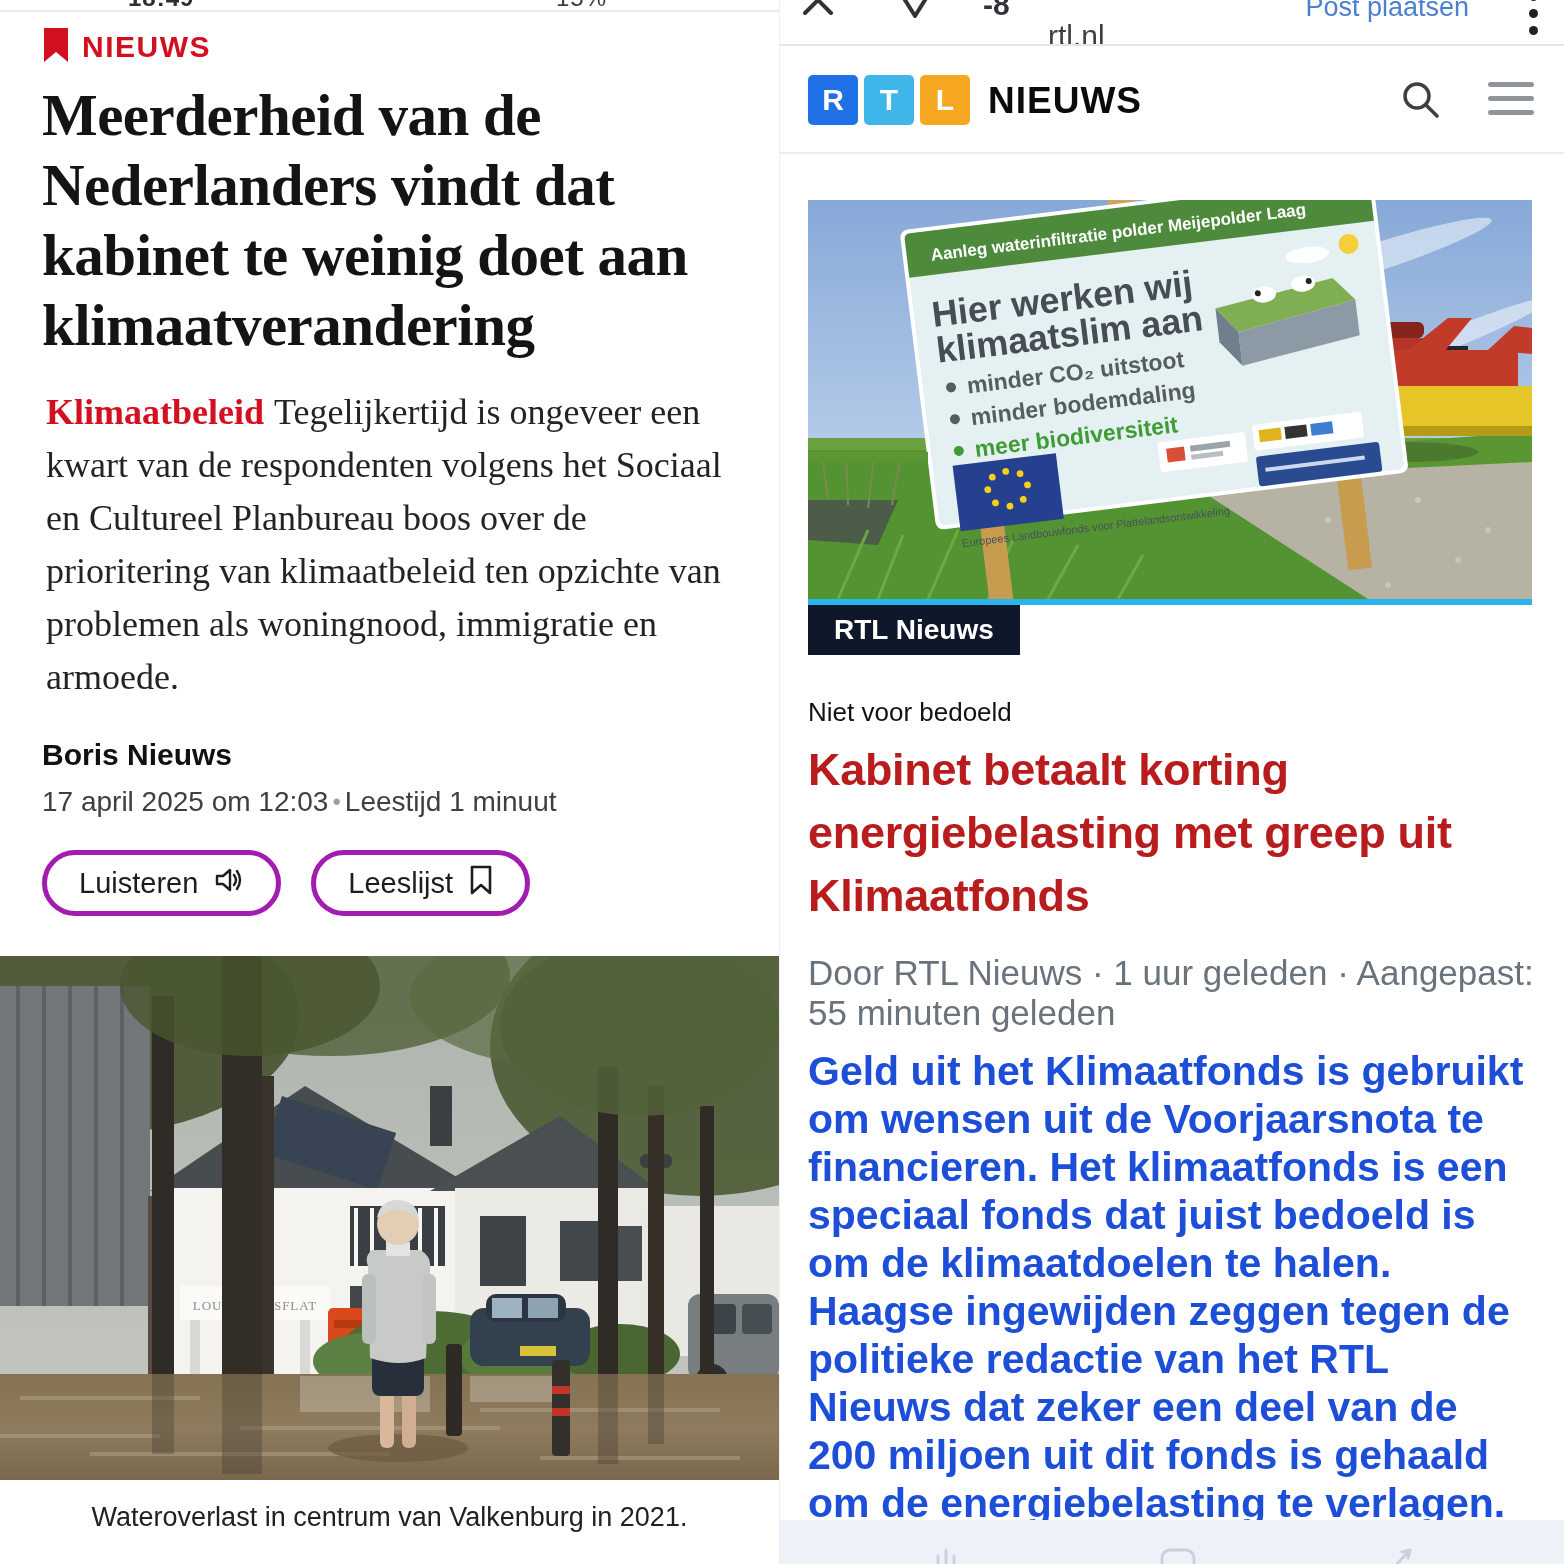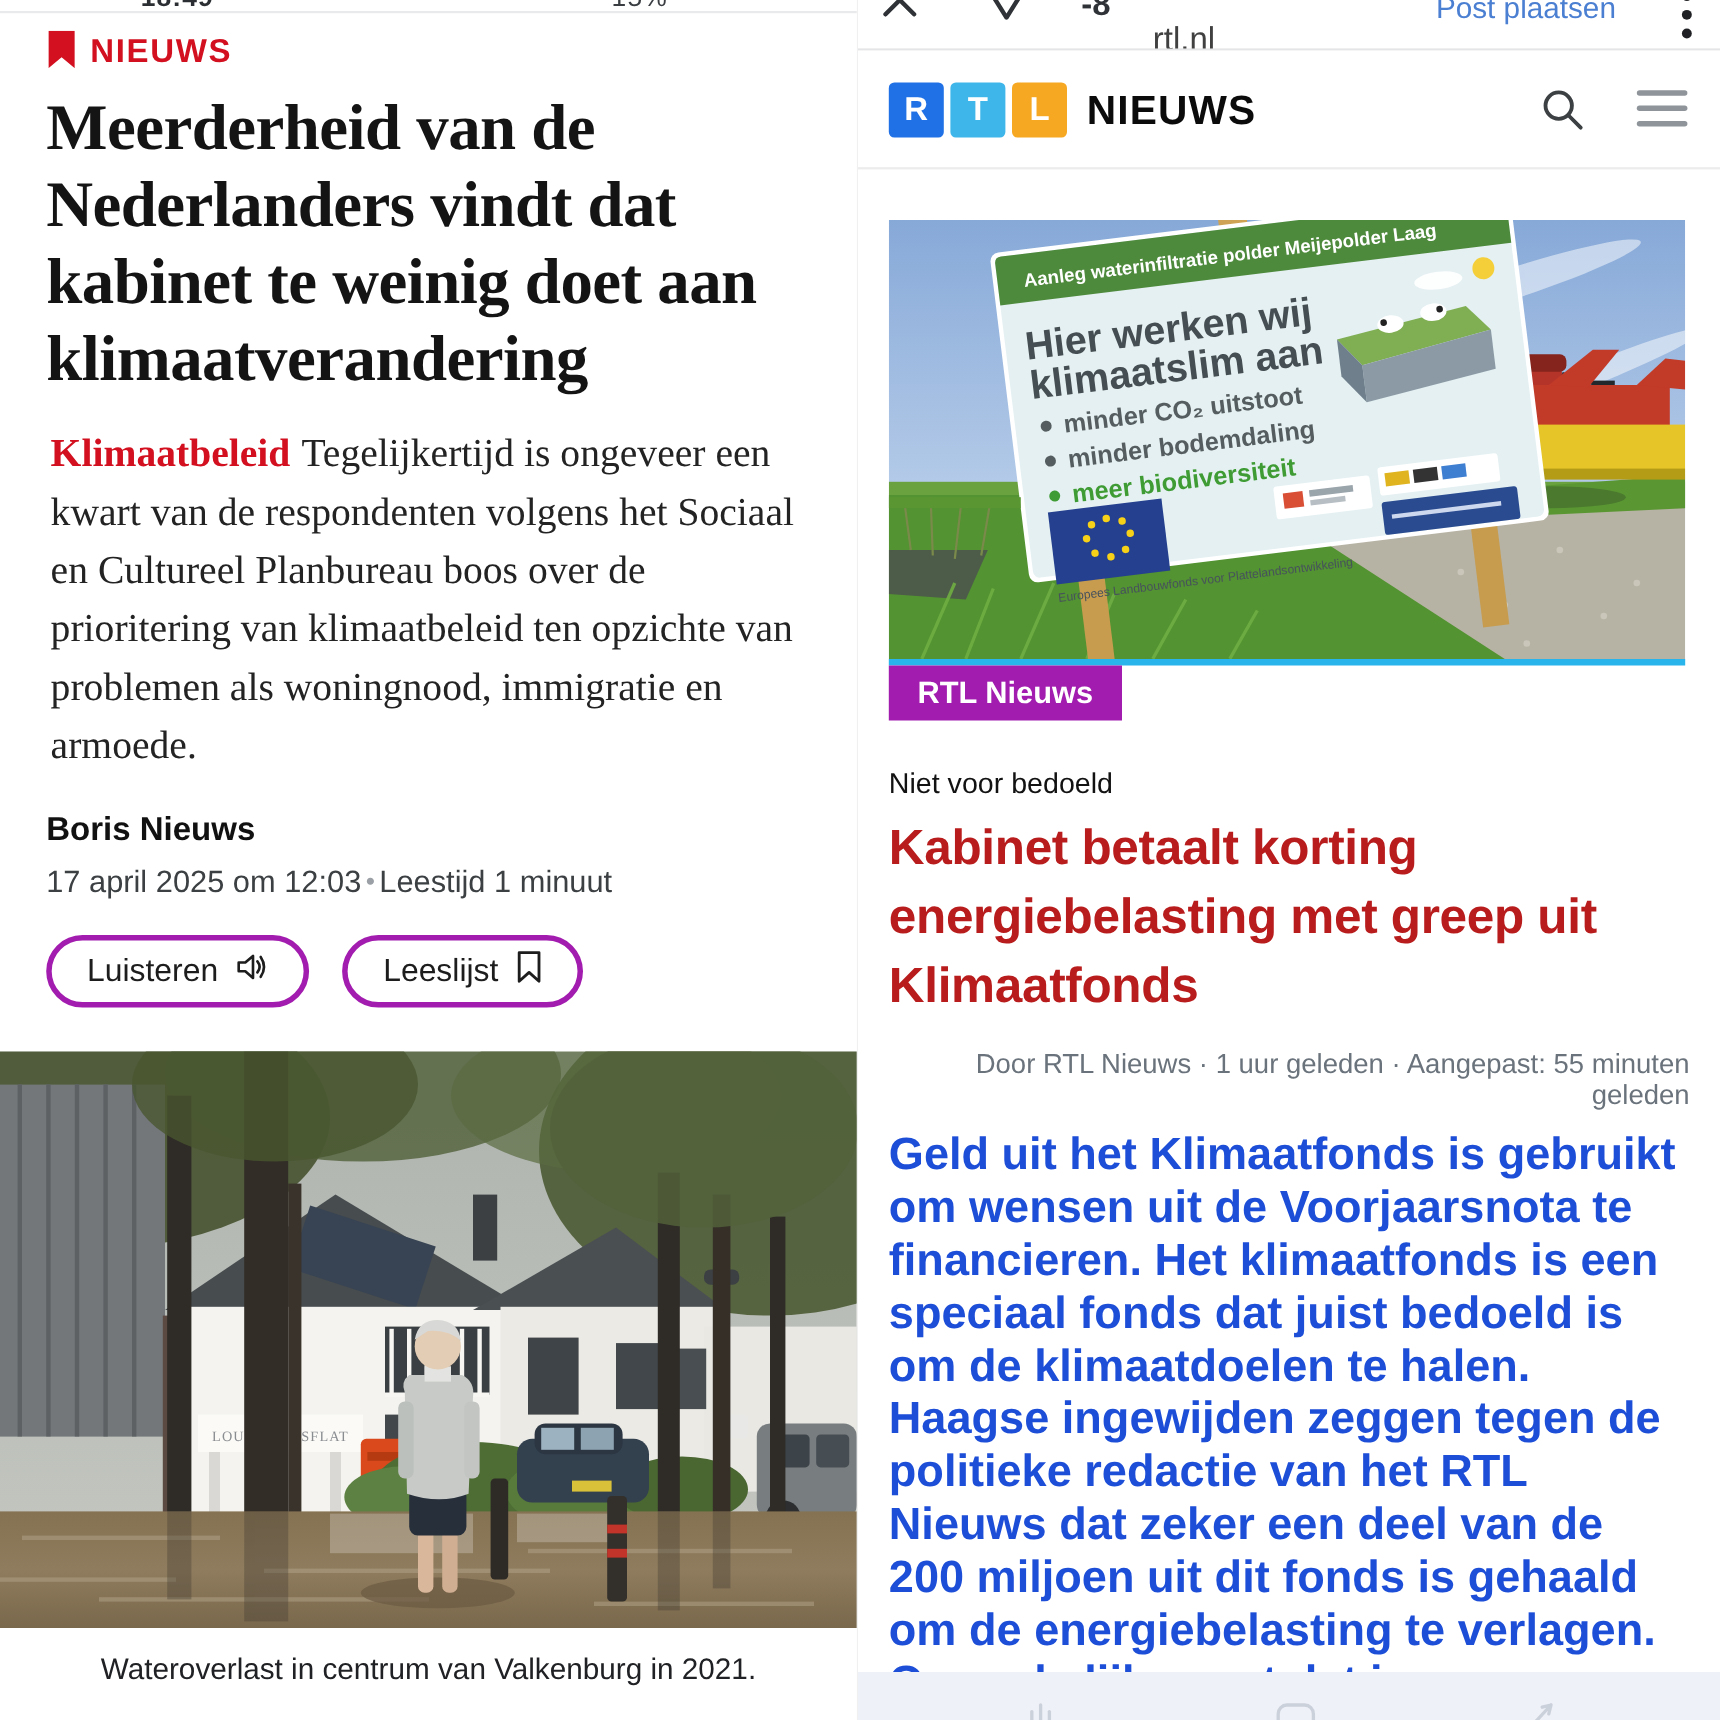--- a/index.html
+++ b/index.html
@@ -50,21 +50,21 @@
   .burgerR { position:absolute; right:30px; top:36px; display:flex; flex-direction:column; gap:9px; }
   .burgerR i { display:block; width:46px; height:5px; border-radius:3px; background:#8e949a; }
 
   .photoR-wrap { margin:46px 28px 0 28px; width:724px; }
   .photoR { display:block; width:724px; height:399px; }
   .cyan-strip { width:724px; height:6px; }
   .badgeR { margin-left:28px; display:inline-block; padding:0 26px; height:50px; line-height:50px; color:#fff; font-size:28px; font-weight:700; }
 
   .kickerR { margin:42px 28px 0 28px; font-size:26px; color:#121212; }
   .headlineR { margin:10px 40px 0 28px; font-size:45px; font-weight:800; line-height:63px; color:#b91c1c; letter-spacing:-0.3px; max-width:700px; }
-  .bylineR { margin:26px 28px 0 28px; font-size:25px; color:#6a737c;text-align:right; }
+  .bylineR { margin:26px 28px 0 28px; font-size:35px; color:#6a737c; }
   .bodyR { margin:14px 36px 0 28px; font-size:41px; font-weight:700; line-height:48px; color:#1d4ed8; max-width:716px; }
 
   .bottombarR { position:absolute; left:0; bottom:0; width:785px; height:44px; background:#eef1f7; overflow:hidden; }
   .ghost-icon { position:absolute; top:26px; opacity:0.35; }
 </style>
 </head>
 <body>
 
 <div class="stage">
 
@@ -412,21 +412,21 @@
             <rect x="354" y="238" width="22" height="12" fill="#333"></rect>
             <rect x="380" y="238" width="22" height="12" fill="#3f7fd2"></rect>
           <rect x="322" y="264" width="124" height="30" rx="3" fill="#2a4b8f"></rect>
           <rect x="330" y="276" width="100" height="4" fill="#cdd8ee"></rect>
         </g>
         <rect x="0" y="252" width="120" height="10" fill="#5a9733"></rect>
       </svg>
       <div class="cyan-strip" style="background:#29b4ec"></div>
     </div>
 
-    <div class="badgeR" style="background:#a21caf">RTL Nieuws</div>
+    <div class="badgeR" style="background:#0f172a">RTL Nieuws</div>
 
     <div class="kickerR">Niet voor bedoeld</div>
     <h1 class="headlineR">Kabinet betaalt korting energiebelasting met greep uit Klimaatfonds</h1>
     <div class="bylineR">Door RTL Nieuws · 1 uur geleden · Aangepast: 55 minuten geleden</div>
     <p class="bodyR">Geld uit het Klimaatfonds is gebruikt om wensen uit de Voorjaarsnota te financieren. Het klimaatfonds is een speciaal fonds dat juist bedoeld is om de klimaatdoelen te halen. Haagse ingewijden zeggen tegen de politieke redactie van het RTL Nieuws dat zeker een deel van de 200 miljoen uit dit fonds is gehaald om de energiebelasting te verlagen. Opmerkelijk: want dat is geen maatregel om de klimaatdoelen te halen en daar is dit fonds juist voor bedoeld.</p>
 
     <div class="bottombarR">
       <span class="ghost-icon" style="left:148px">
         <svg width="40" height="34" viewBox="0 0 40 34">
             <g stroke="#8b94a6" stroke-width="3" fill="none" stroke-linecap="round">

